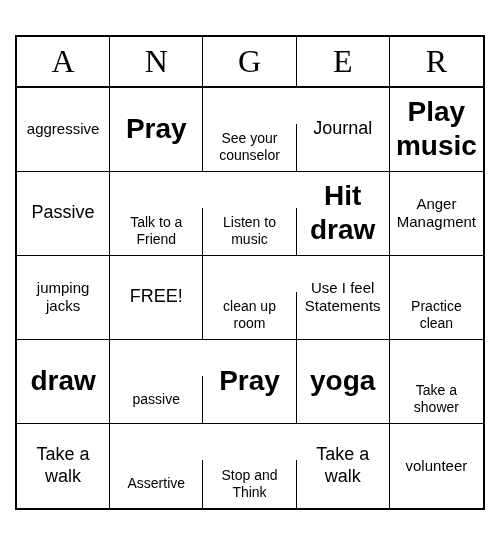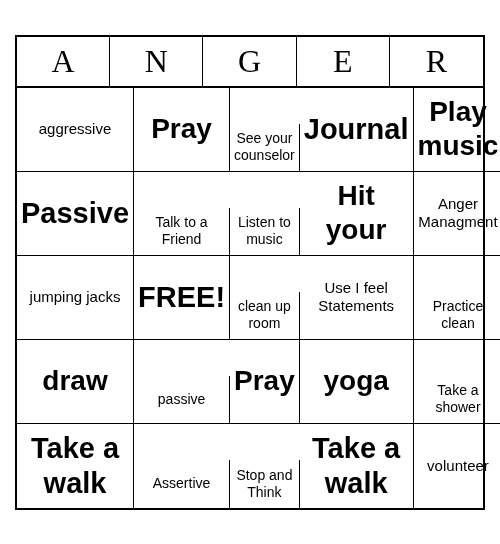--- a/index.html
+++ b/index.html
@@ -41,21 +41,21 @@
       align-items: center;
       justify-content: center;
       text-align: center;
       padding: 4px;
       line-height: 1.2;
     }
     .cell:nth-child(5n) { border-right: none; }
     .cell:nth-last-child(-n+5) { border-bottom: none; }
     .small { font-size: 15px; }
     .medium { font-size: 14px; margin-top: 36px; }
-    .large { font-size: 29px; font-weight: bold; }
+    .large { font-size: 18px; font-weight: normal; }
     .xlarge { font-size: 28px; font-weight: bold; }
   </style>
 </head>
 <body>
 
 <div class="bingo-card">
   <div class="header-row">
   <div class="header-cell">A</div>
       <div class="header-cell">N</div>
       <div class="header-cell">G</div>
@@ -64,21 +64,21 @@
     </div>
   <div class="grid">
   <div class="cell small">aggressive</div>
       <div class="cell xlarge">Pray</div>
       <div class="cell medium">See your counselor</div>
       <div class="cell large">Journal</div>
       <div class="cell xlarge">Play music</div>
       <div class="cell large">Passive</div>
       <div class="cell medium">Talk to a Friend</div>
       <div class="cell medium">Listen to music</div>
-      <div class="cell xlarge">Hit your</div>
+      <div class="cell xlarge">Hit draw</div>
       <div class="cell small">Anger Managment</div>
       <div class="cell small">jumping jacks</div>
       <div class="cell large">FREE!</div>
       <div class="cell medium">clean up room</div>
       <div class="cell small">Use I feel Statements</div>
       <div class="cell medium">Practice clean</div>
       <div class="cell xlarge">draw</div>
       <div class="cell medium">passive</div>
       <div class="cell xlarge">Pray</div>
       <div class="cell xlarge">yoga</div>

